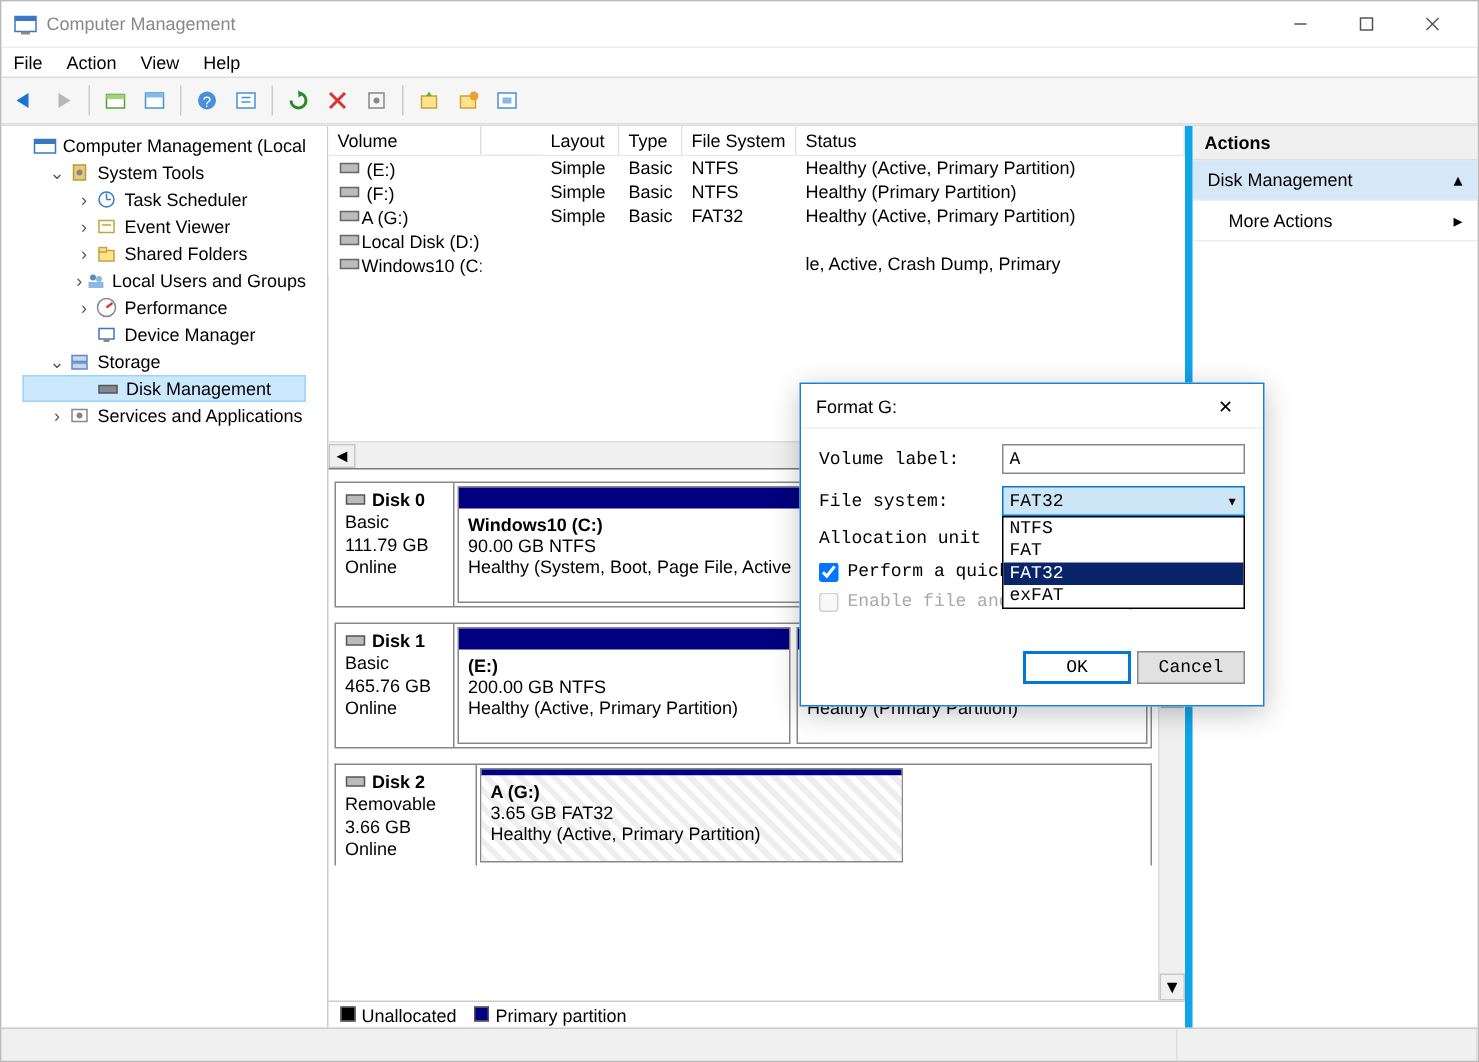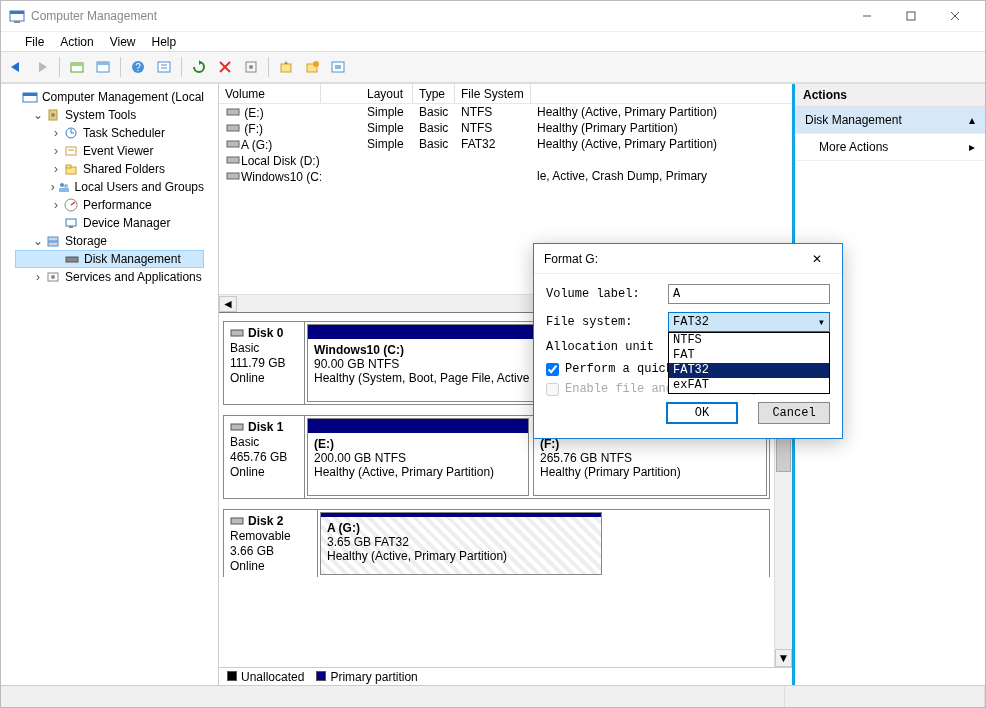--- a/index.html
+++ b/index.html
@@ -2,34 +2,34 @@
 <html><head>
 <meta charset="utf-8">
 <style>
 * { box-sizing: border-box; margin: 0; padding: 0; }
 body { font-family: "Segoe UI", Tahoma, sans-serif; font-size: 12px; background: #fff; width: 986px; height: 708px; overflow: hidden; border: 1px solid #bbb; display: flex; flex-direction: column; }
 .titlebar { height: 30px; display: flex; align-items: center; padding: 0 8px; background: #fff; color: #888; }
 .titlebar .app-icon { width: 16px; height: 16px; margin-right: 6px; }
 .titlebar .title { flex: 1; font-size: 12px; }
 .winbtns { display: flex; }
 .winbtn { width: 44px; height: 30px; display: flex; align-items: center; justify-content: center; color: #666; cursor: pointer; }
-.menubar { height: 20px; display: flex; align-items: center; padding: 2px 24px; gap: 16px; border-top: 1px solid #eee;}
+.menubar { height: 20px; display: flex; align-items: center; padding: 2px 8px; gap: 16px; border-top: 1px solid #eee;}
 .menubar span { cursor: default; }
 .toolbar-outer{border-top:1px solid #ddd;border-bottom:1px solid #ddd;background:#fafafa;}
 .toolbar { height: 30px; display: flex; align-items: center; padding: 0 4px; gap: 4px; background: #f6f6f6; }
 .toolbar .tbtn { width: 22px; height: 22px; display:flex;align-items:center;justify-content:center; border:1px solid transparent; }
 .toolbar .sep { width:1px; height:20px; background:#ccc; margin:0 2px;}
 .body-row { flex: 1; display: flex; min-height: 0; border-top:1px solid #ddd; }
 .tree-pane { width: 218px; border-right: 1px solid #ccc; padding: 4px 14px; overflow: hidden; background:#fff; }
 .tree-node { display:flex; align-items:center; height:18px; padding-left:4px; white-space:nowrap; cursor:default;}
 .tree-node .tw { width:14px; text-align:center; color:#555;}
 .tree-node .ic { width:16px; height:16px; margin-right:4px; display:inline-flex;align-items:center;justify-content:center;}
 .tree-node.sel { background:#cce8ff; border:1px solid #99d1ff; height:18px;}
 .indent1{padding-left:16px;} .indent2{padding-left:34px;}
-.center-pane { flex:1; display:flex; flex-direction:column; min-width:0; position:relative; border-right:3px solid #0ea5e9;}
+.center-pane { flex:1; display:flex; flex-direction:column; min-width:0; position:relative; border-right:5px solid #0ea5e9;}
 .vol-header { display:flex; background:#fff; border-bottom:1px solid #e8e8e8; height:20px; align-items:stretch;}
 .vol-header .col { padding:2px 6px; border-right:1px solid #e0e0e0; display:flex;align-items:center;background:#fff;}
 .vol-rows { background:#fff; }
 .vol-row { display:flex; height:16px; align-items:center; }
 .vol-row .cell { padding:0 6px; white-space:nowrap; overflow:hidden;}
 .vol-row .vicon{width:16px;height:14px;display:inline-flex;align-items:center;justify-content:center;}
 .col-vol{width:102px;} .col-lay{width:52px;margin-left:40px;} .col-type{width:42px;} .col-fs{width:76px;} .col-stat{flex:1;}
 .hscroll { height:18px; border-top:1px solid #e0e0e0; background:#f0f0f0; display:flex; align-items:center;}
 .hscroll .arrow{width:18px;height:16px;display:flex;align-items:center;justify-content:center;background:#f0f0f0;border:1px solid #c8c8c8;}
 .hscroll .track{flex:1;height:16px;}
@@ -48,36 +48,36 @@
 .vscroll .thumb{height:140px;background:#cdcdcd;border:1px solid #aaa;margin:1px;}
 .legend{height:18px;border-top:1px solid #ccc;display:flex;align-items:center;gap:12px;padding:0 8px;}
 .legend .sw{width:10px;height:10px;border:1px solid #555;display:inline-block;margin-right:4px;}
 .actions-pane{width:190px;background:#fff;display:flex;flex-direction:column;}
 .actions-pane .ahdr{background:#f0f0f0;padding:4px 8px;font-weight:bold;border-bottom:1px solid #ddd;}
 .actions-pane .arow{padding:6px 10px;border-bottom:1px solid #eee;display:flex;align-items:center;justify-content:space-between;cursor:default;}
 .actions-pane .arow.hl{background:#d6e8f7;}
 .statusbar{height:22px;border-top:1px solid #ccc;background:#f0f0f0;display:flex;}
 .statusbar .seg{flex:1;border-right:1px solid #ddd;}
 
-.dialog{position:absolute;left:314px;top:159px;width:310px;background:#fff;border:1px solid #1a81d8;box-shadow:0 4px 18px rgba(0,0,0,.25);z-index:50;font-family:"Courier New",monospace;}
+.dialog{position:absolute;left:314px;top:171px;width:310px;background:#fff;border:1px solid #1a81d8;box-shadow:0 4px 18px rgba(0,0,0,.25);z-index:50;font-family:"Courier New",monospace;}
 .dialog .dtitle{height:30px;display:flex;align-items:center;padding:0 10px;font-family:"Segoe UI",sans-serif;font-size:12px;border-bottom:1px solid #eee;}
 .dialog .dclose{margin-left:auto;width:30px;text-align:center;cursor:pointer;}
 .dialog .dbody{padding:10px 12px 14px 12px;}
 .dialog .drow{display:flex;align-items:center;margin-bottom:8px;}
 .dialog .drow label{width:122px;}
 .dialog .drow input[type=text]{flex:1;height:20px;border:1px solid #888;padding:0 4px;font-family:"Courier New",monospace;font-size:12px;}
 .dialog .combo{flex:1;position:relative;}
 .dialog .combo .cbx{height:20px;border:1px solid #0078d7;background:#cde6f7;display:flex;align-items:center;padding:0 4px;justify-content:space-between;}
 .dialog .combo .opts{position:absolute;left:0;top:20px;width:100%;background:#fff;border:1px solid #000;z-index:60;}
 .dialog .combo .opt{padding:0 4px;height:15px;line-height:15px;}
 .dialog .combo .opt.sel{background:#0a246a;color:#fff;}
 .dialog .cbrow{display:flex;align-items:center;margin:6px 0 2px 0;gap:6px;}
 .dialog .cbrow.disabled{color:#aaa;}
 .dialog .cbrow input{margin:0;}
-.dialog .btns{display:flex;justify-content:flex-end;gap:20px;margin-top:6px;}
+.dialog .btns{display:flex;justify-content:flex-end;gap:4px;margin-top:26px;}
 .dialog .btns button{width:72px;height:22px;border:1px solid #888;background:#e1e1e1;font-family:"Courier New",monospace;font-size:12px;}
 .dialog .btns button.primary{border:2px solid #0078d7;background:#fff;}
 svg{display:block;}
 </style>
 </head>
 <body>
 
 <div class="titlebar">
   <span class="app-icon">
     <svg width="16" height="16">
@@ -311,20 +311,21 @@
       </div>
   </div>
 
   <div class="center-pane">
 
     <div class="vol-header">
       <div class="col col-vol">Volume</div>
       <div class="col col-lay">Layout</div>
       <div class="col col-type">Type</div>
       <div class="col col-fs">File System</div>
+      <div class="col col-stat">Status</div>
     </div>
     <div class="vol-rows" id="vol-rows">
         <div class="vol-row">
           <div class="cell col-vol"><span class="vicon">
               <svg width="14" height="10">
                 <rect x="1" y="2" width="12" height="6" fill="#bbb" stroke="#666"></rect>
               </svg>
             </span> (E:)</div>
           <div class="cell col-lay">Simple</div>
           <div class="cell col-type">Basic</div>

